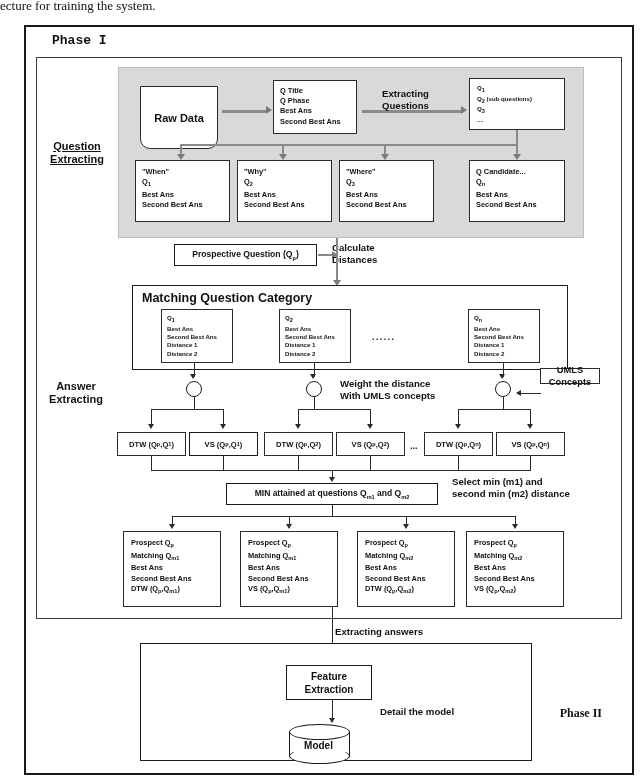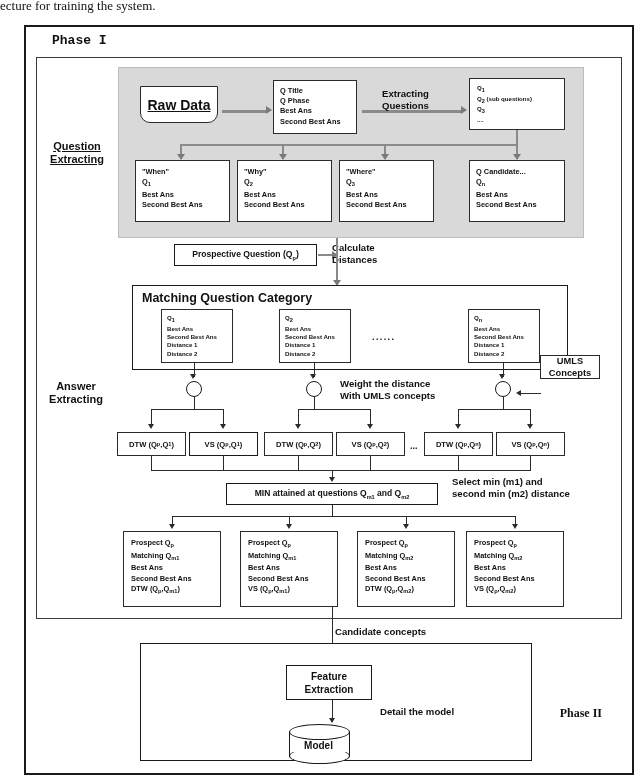--- a/index.html
+++ b/index.html
@@ -28,22 +28,22 @@
   .box2{background:#fff;border:1.6px solid #1a1a1a;}
   .txt{font-size:7.4px;line-height:10.2px;font-weight:bold;color:#111;}
   .txt6{font-size:6.1px;line-height:8.4px;font-weight:bold;color:#111;}
   .lbl{font-size:9.6px;line-height:12px;font-weight:bold;color:#111;}
 
   
   .stack::before,.stack::after{content:"";position:absolute;background:#fff;border:1px solid #2b2b2b;z-index:-1;}
   .stack::before{left:4px;top:-4px;width:100%;height:100%;}
   .stack::after{left:8px;top:-8px;width:100%;height:100%;}
 
-  #raw-data{left:140px;top:86px;width:78px;height:37px;display:flex;align-items:center;justify-content:center;
-            font-size:14px;font-weight:bold;border-radius:0 0 10px 10px;text-decoration:underline;}
+  #raw-data{left:140px;top:86px;width:78px;height:63px;display:flex;align-items:center;justify-content:center;
+            font-size:11px;font-weight:bold;border-radius:0 0 10px 10px;}
   #qdetail-box{left:273px;top:80px;width:84px;height:54px;padding:5px 0 0 6px;}
   #extract-q-label{left:382px;top:88px;width:70px;}
   #subq-box{left:469px;top:78px;width:96px;height:52px;padding:5px 0 0 7px;}
 
   .catbox{top:160px;height:62px;padding:6px 0 0 6px;}
   #cat1{left:135px;width:95px;}
   #cat2{left:237px;width:95px;}
   #cat3{left:339px;width:95px;}
   #cat4{left:469px;width:96px;}
 
@@ -54,21 +54,21 @@
   #mqc-title{left:142px;top:291px;font-size:12.5px;font-weight:bold;}
   .qbox{top:309px;height:54px;padding:4px 0 0 5px;}
   #q-a{left:161px;width:72px;}
   #q-b{left:279px;width:72px;}
   #q-c{left:468px;width:72px;}
   #qdots{left:372px;top:332px;font-size:9px;letter-spacing:1.4px;font-weight:bold;}
 
   .circle{width:16px;height:16px;border:1px solid #1a1a1a;border-radius:50%;background:#fff;top:381px;}
   #c1{left:186px;} #c2{left:306px;} #c3{left:495px;}
   #weight-label{left:340px;top:378px;width:126px;}
-  #umls{left:540px;top:355px;width:60px;height:24px;display:flex;align-items:center;justify-content:center;text-align:center;font-size:9.3px;font-weight:bold;line-height:12px;}
+  #umls{left:540px;top:368px;width:60px;height:16px;display:flex;align-items:center;justify-content:center;text-align:center;font-size:9.3px;font-weight:bold;line-height:12px;}
 
   .dvbox{top:432px;height:24px;display:flex;align-items:center;justify-content:center;font-size:7.6px;font-weight:bold;white-space:nowrap;}
   #dv1{left:117px;width:69px;} #dv2{left:189px;width:69px;}
   #dv3{left:264px;width:69px;} #dv4{left:336px;width:69px;}
   #dv5{left:424px;width:69px;} #dv6{left:496px;width:69px;}
   #dvdots{left:410px;top:441px;font-size:9px;font-weight:bold;}
 
   #min-box{left:226px;top:483px;width:212px;height:22px;display:flex;align-items:center;justify-content:center;font-size:8.5px;font-weight:bold;}
   #select-min{left:452px;top:476px;width:150px;}
 
@@ -304,21 +304,21 @@
 <div class="abs box resbox" id="r4">
   <div class="txt">Prospect Q<span class="sub">p</span></div>
   <div class="txt">Matching Q<span class="sub">m2</span></div>
   <div class="txt">Best Ans</div>
   <div class="txt">Second Best Ans</div>
   <div class="txt">VS  (Q<span class="sub">p</span>,Q<span class="sub">m2</span>)</div>
 </div>
 
 <div class="abs ln v" style="left:332px;top:607px;height:56px;"></div>
 <div class="abs arw arw-d" style="left:329px;top:659px;"></div>
-<div class="abs lbl" id="candidate-lbl">Candidate concepts</div>
+<div class="abs lbl" id="candidate-lbl">Extracting answers</div>
 
 <div class="abs box2" id="phase2-box"></div>
 <div class="abs box2" id="feature-extraction">Feature<br>Extraction</div>
 <div class="abs ln v" style="left:332px;top:700px;height:22px;"></div>
 <div class="abs arw arw-d" style="left:329px;top:718px;"></div>
 <div class="abs lbl" id="train-label">Detail the model</div>
 
 <div class="abs" id="model-cyl">
   <div class="cbody"></div>
   <div class="cbot"></div>

